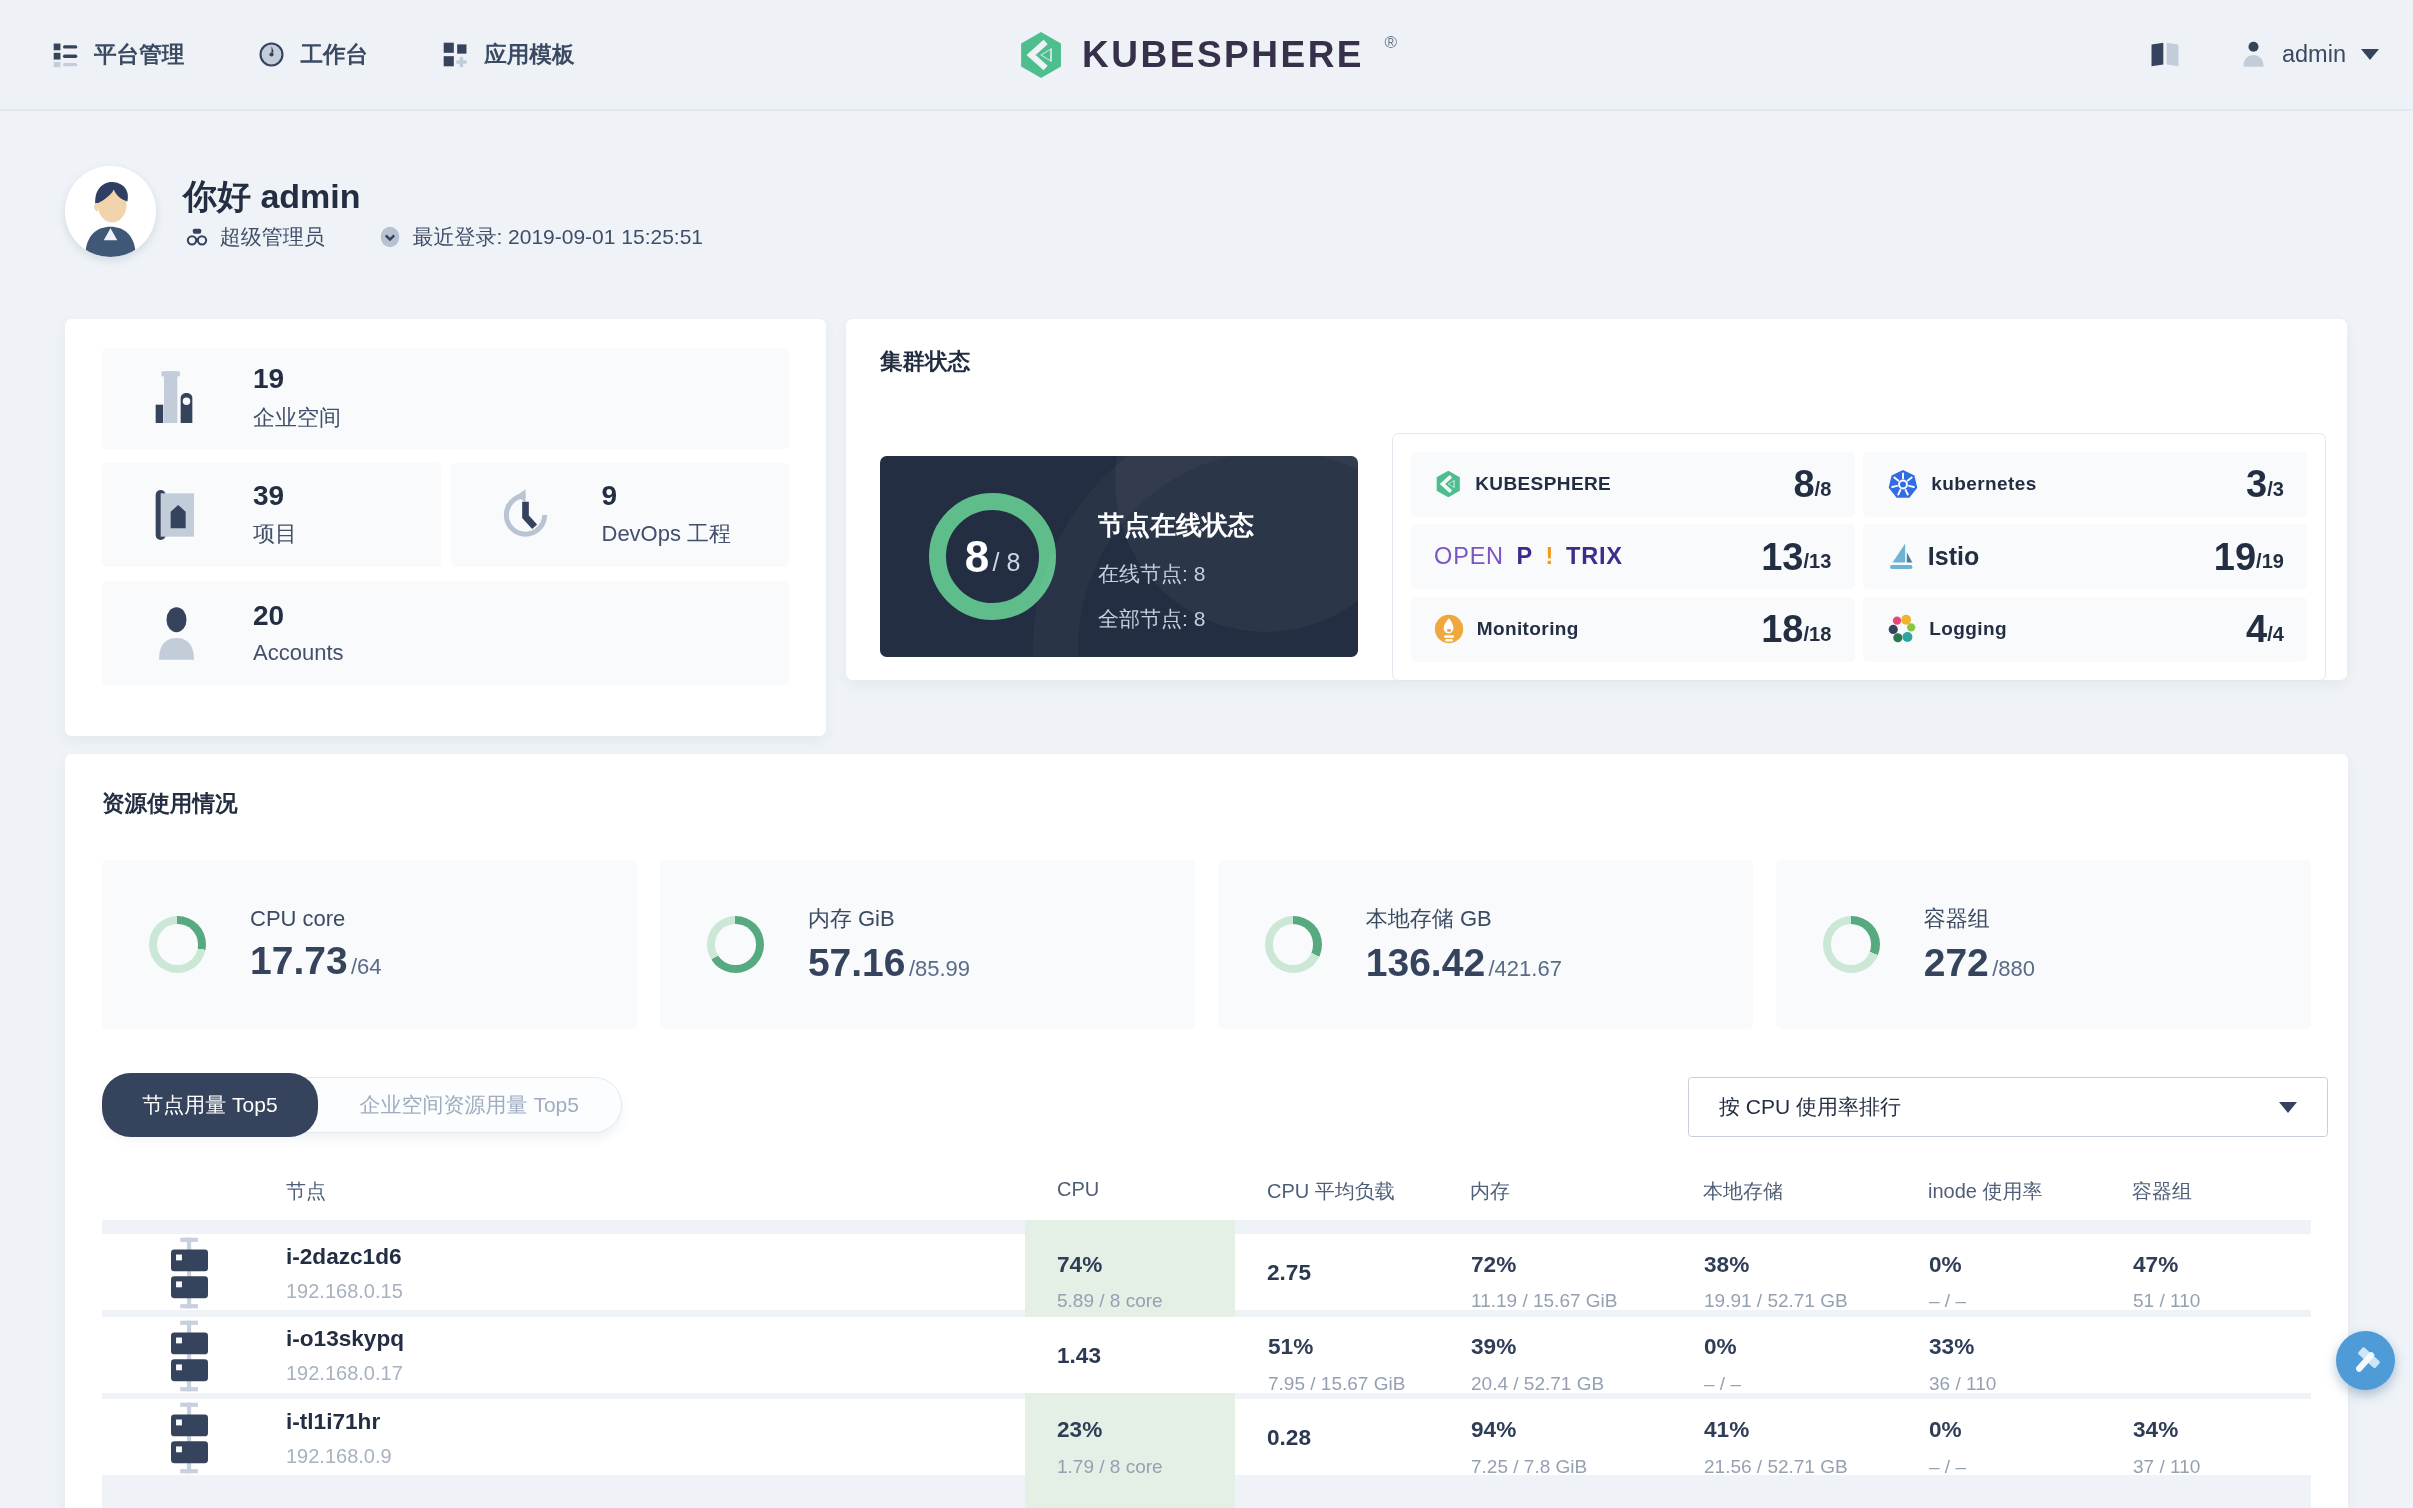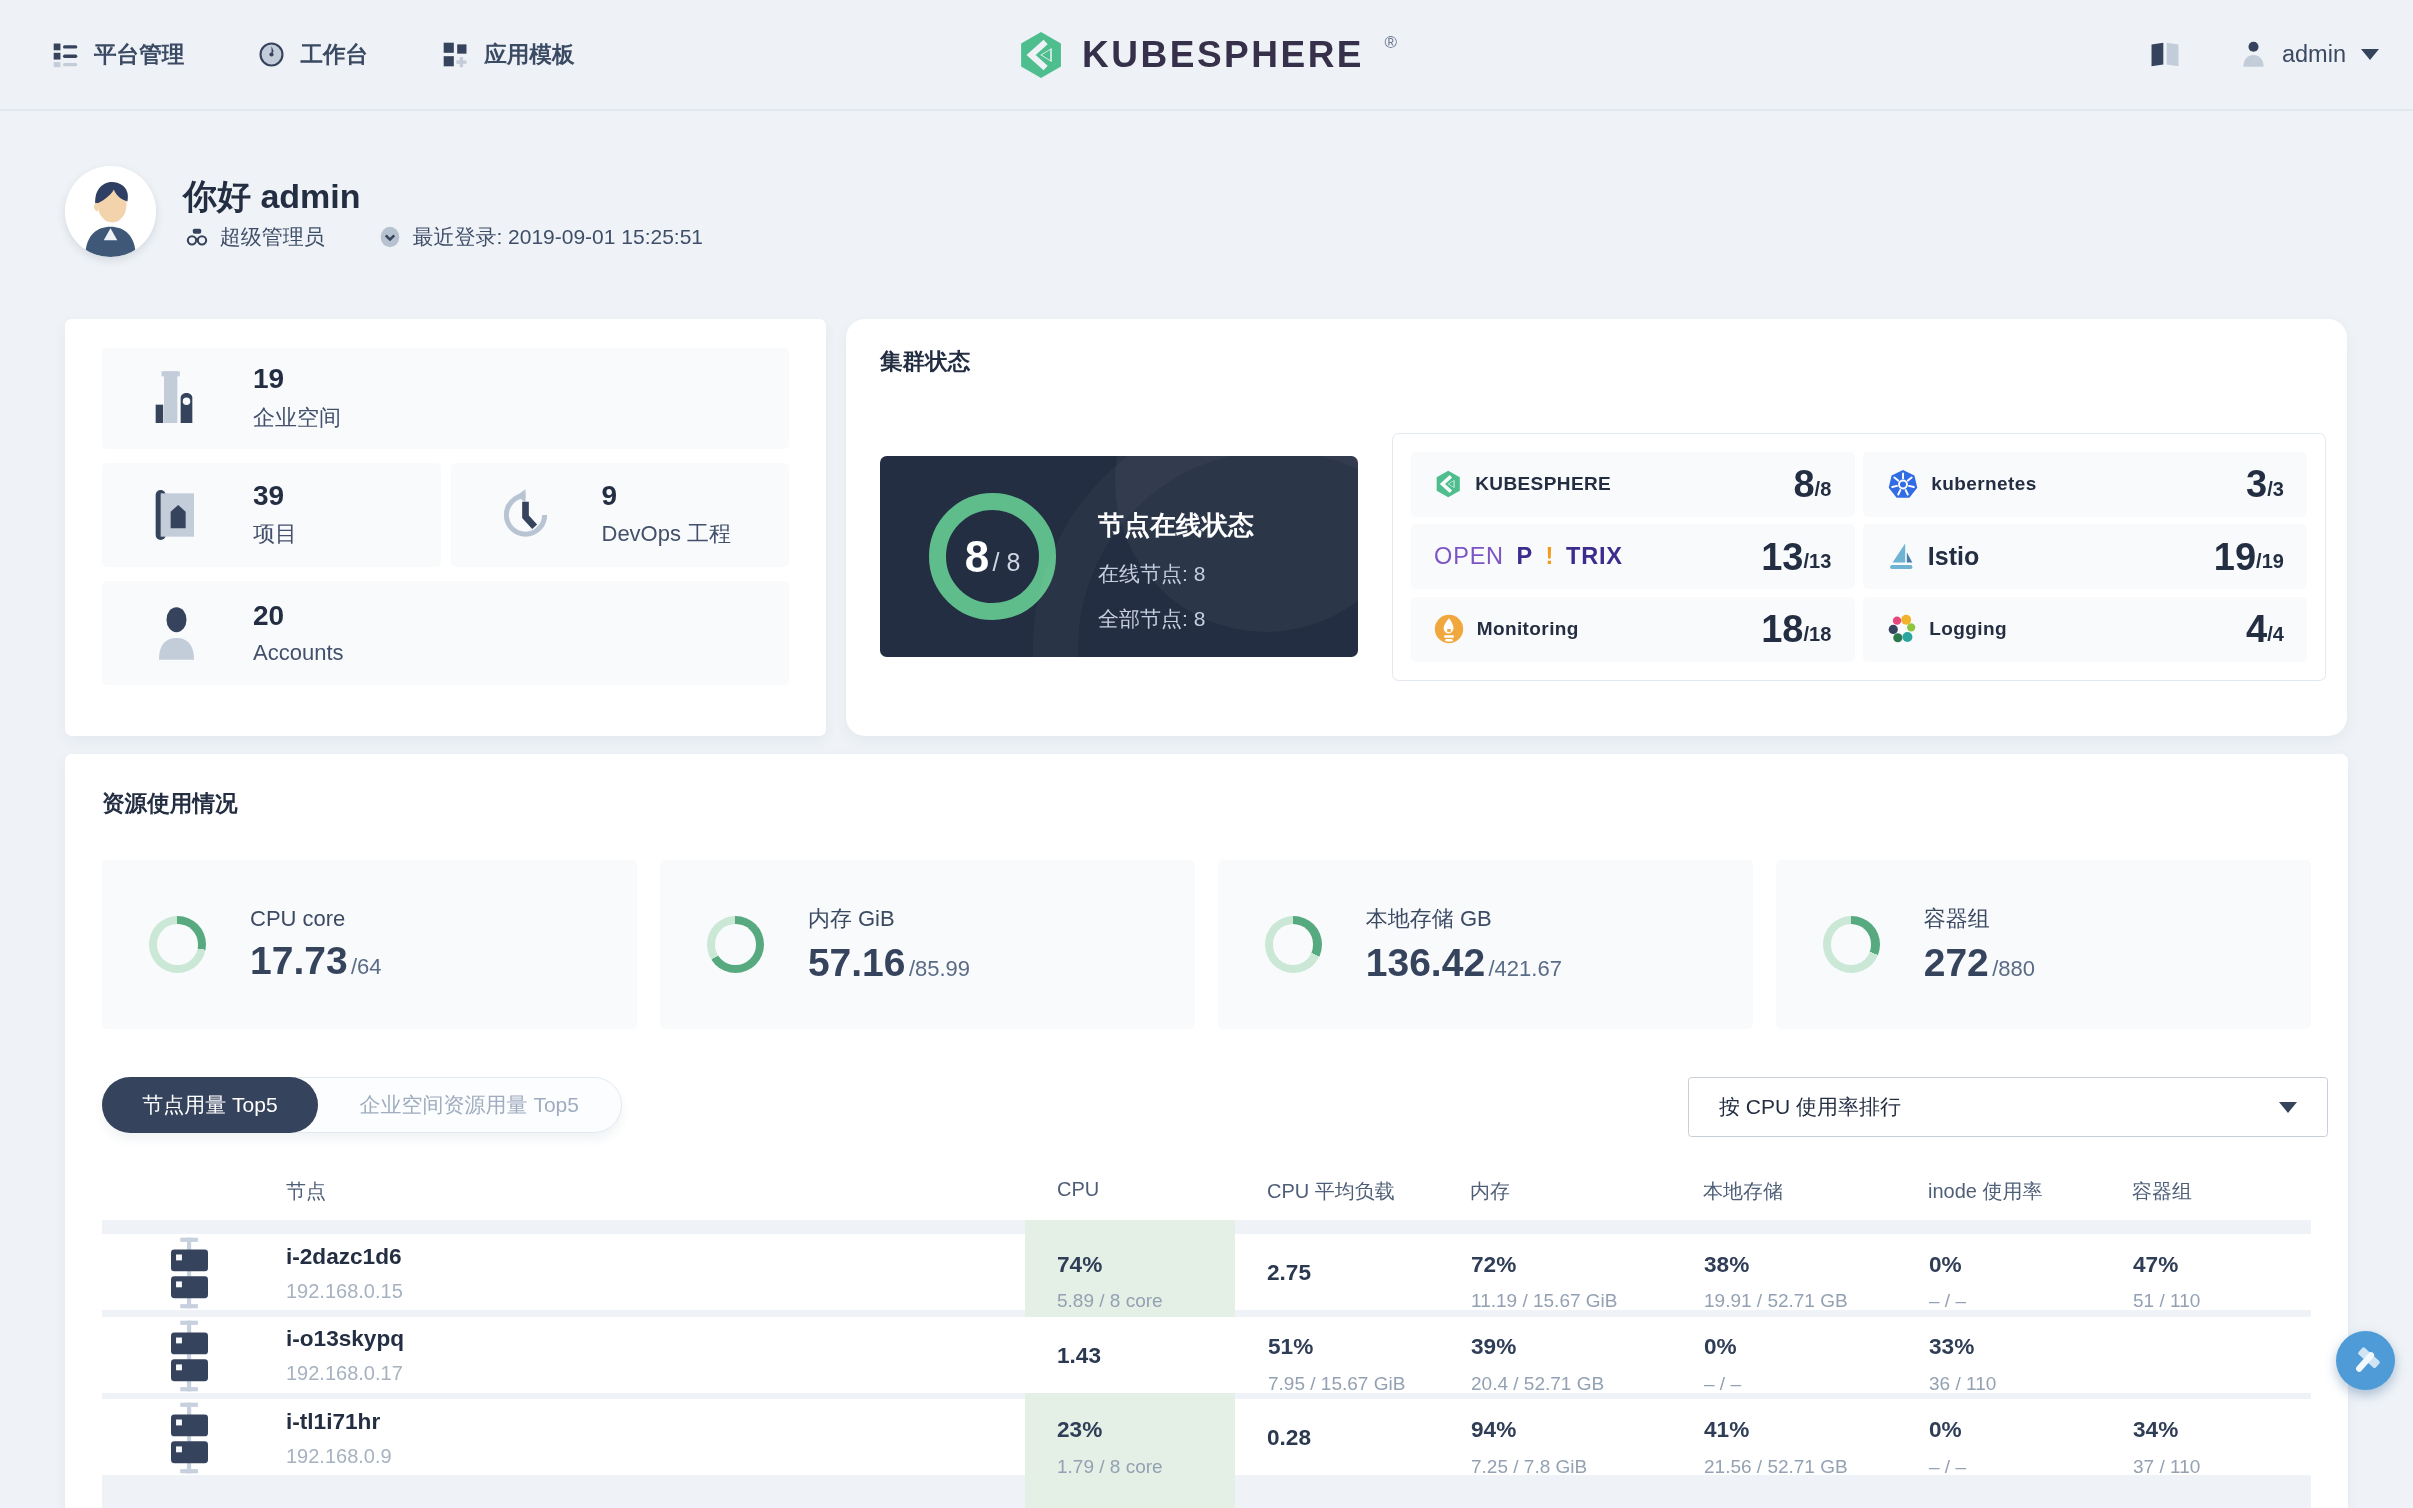--- a/index.html
+++ b/index.html
@@ -23,21 +23,21 @@
   
   .avatar { position:absolute; left:65px; top:166px; width:91px; height:91px; border-radius:50%;
             background:#ffffff; box-shadow:0 3.4px 8.4px rgba(53,72,103,.15); overflow:hidden; }
   .greet-title { position:absolute; left:183px; top:174px; font-size:34px; font-weight:700; color:#242e42; }
   .greet-meta { position:absolute; left:186px; top:223px; display:flex; align-items:center; gap:54px; }
   .meta-item { display:flex; align-items:center; gap:11.7px; font-size:21px; color:#3f4e68; }
 
   
   .panel { position:absolute; background:#fff; border-radius:6.7px; box-shadow:0 5px 13.4px rgba(53,72,103,.06); }
   .panel-stats   { left:65px;  top:319px; width:761px;  height:417px; }
-  .panel-cluster { left:846px; top:319px; width:1501px; height:417px;border-radius:19px; }
+  .panel-cluster { left:846px; top:319px; width:1501px; height:361px; }
   .panel-res     { left:65px;  top:754px; width:2283px; height:838px; }
   .panel-title { font-size:22.6px; font-weight:700; color:#242e42; }
 
   
   .stats-grid { position:absolute; left:37px; right:37px; top:28.5px;
                 display:grid; grid-template-rows:101px 104px 104px; grid-template-columns:1fr 1fr; gap:14.2px 10px; }
   .stat-card { background:#f8fafc; border-radius:5px; display:flex; align-items:center; cursor:pointer; }
   .span2 { grid-column:1 / 3; }
   .stat-icon { width:55px; height:60px; margin-left:47px; flex:none; }
   .stat-text { margin-left:49px; }
@@ -84,21 +84,21 @@
   .res-text { margin-left:44px; }
   .res-label { font-size:22px; color:#3c4a63; }
   .res-valrow { margin-top:6.7px; display:flex; align-items:baseline; }
   .res-value { font-size:39px; font-weight:700; color:#36435c; }
   .res-den { font-size:22px; color:#5a6b85; margin-left:3.4px; }
 
   
   .tab-group { position:absolute; left:37px; top:323px; height:56px; background:#fcfdfe;
                border:0.8px solid #e3e9f1; border-radius:28.5px; display:inline-flex; align-items:center;
                box-shadow:0 6.7px 10px rgba(60,80,110,.07); }
-  .tab-active { height:56px; margin:-0.8px 0 0 -0.8px; padding:0 40px; background:#36435c; color:#fff;
+  .tab-active { height:64px; margin:-0.8px 0 0 -0.8px; padding:0 40px; background:#36435c; color:#fff;
                 border-radius:28.5px; font-size:21px; display:flex; align-items:center; cursor:pointer; }
   .tab-inactive { padding:0 42px; color:#9fadbf; font-size:21px; cursor:pointer; }
   .sort-select { position:absolute; right:20px; top:323px; width:640px; height:60px; background:#fff;
                  border:0.8px solid #c6cfda; border-radius:3.4px; display:flex; align-items:center;
                  padding:0 30px; font-size:21px; color:#242e42; cursor:pointer; }
   .sort-caret { margin-left:auto; width:0; height:0; border-left:9.2px solid transparent;
                 border-right:9.2px solid transparent; border-top:11px solid #36435c; }
 
   
   .tbl-head { position:absolute; left:37px; top:424px; width:2209px; display:grid;

